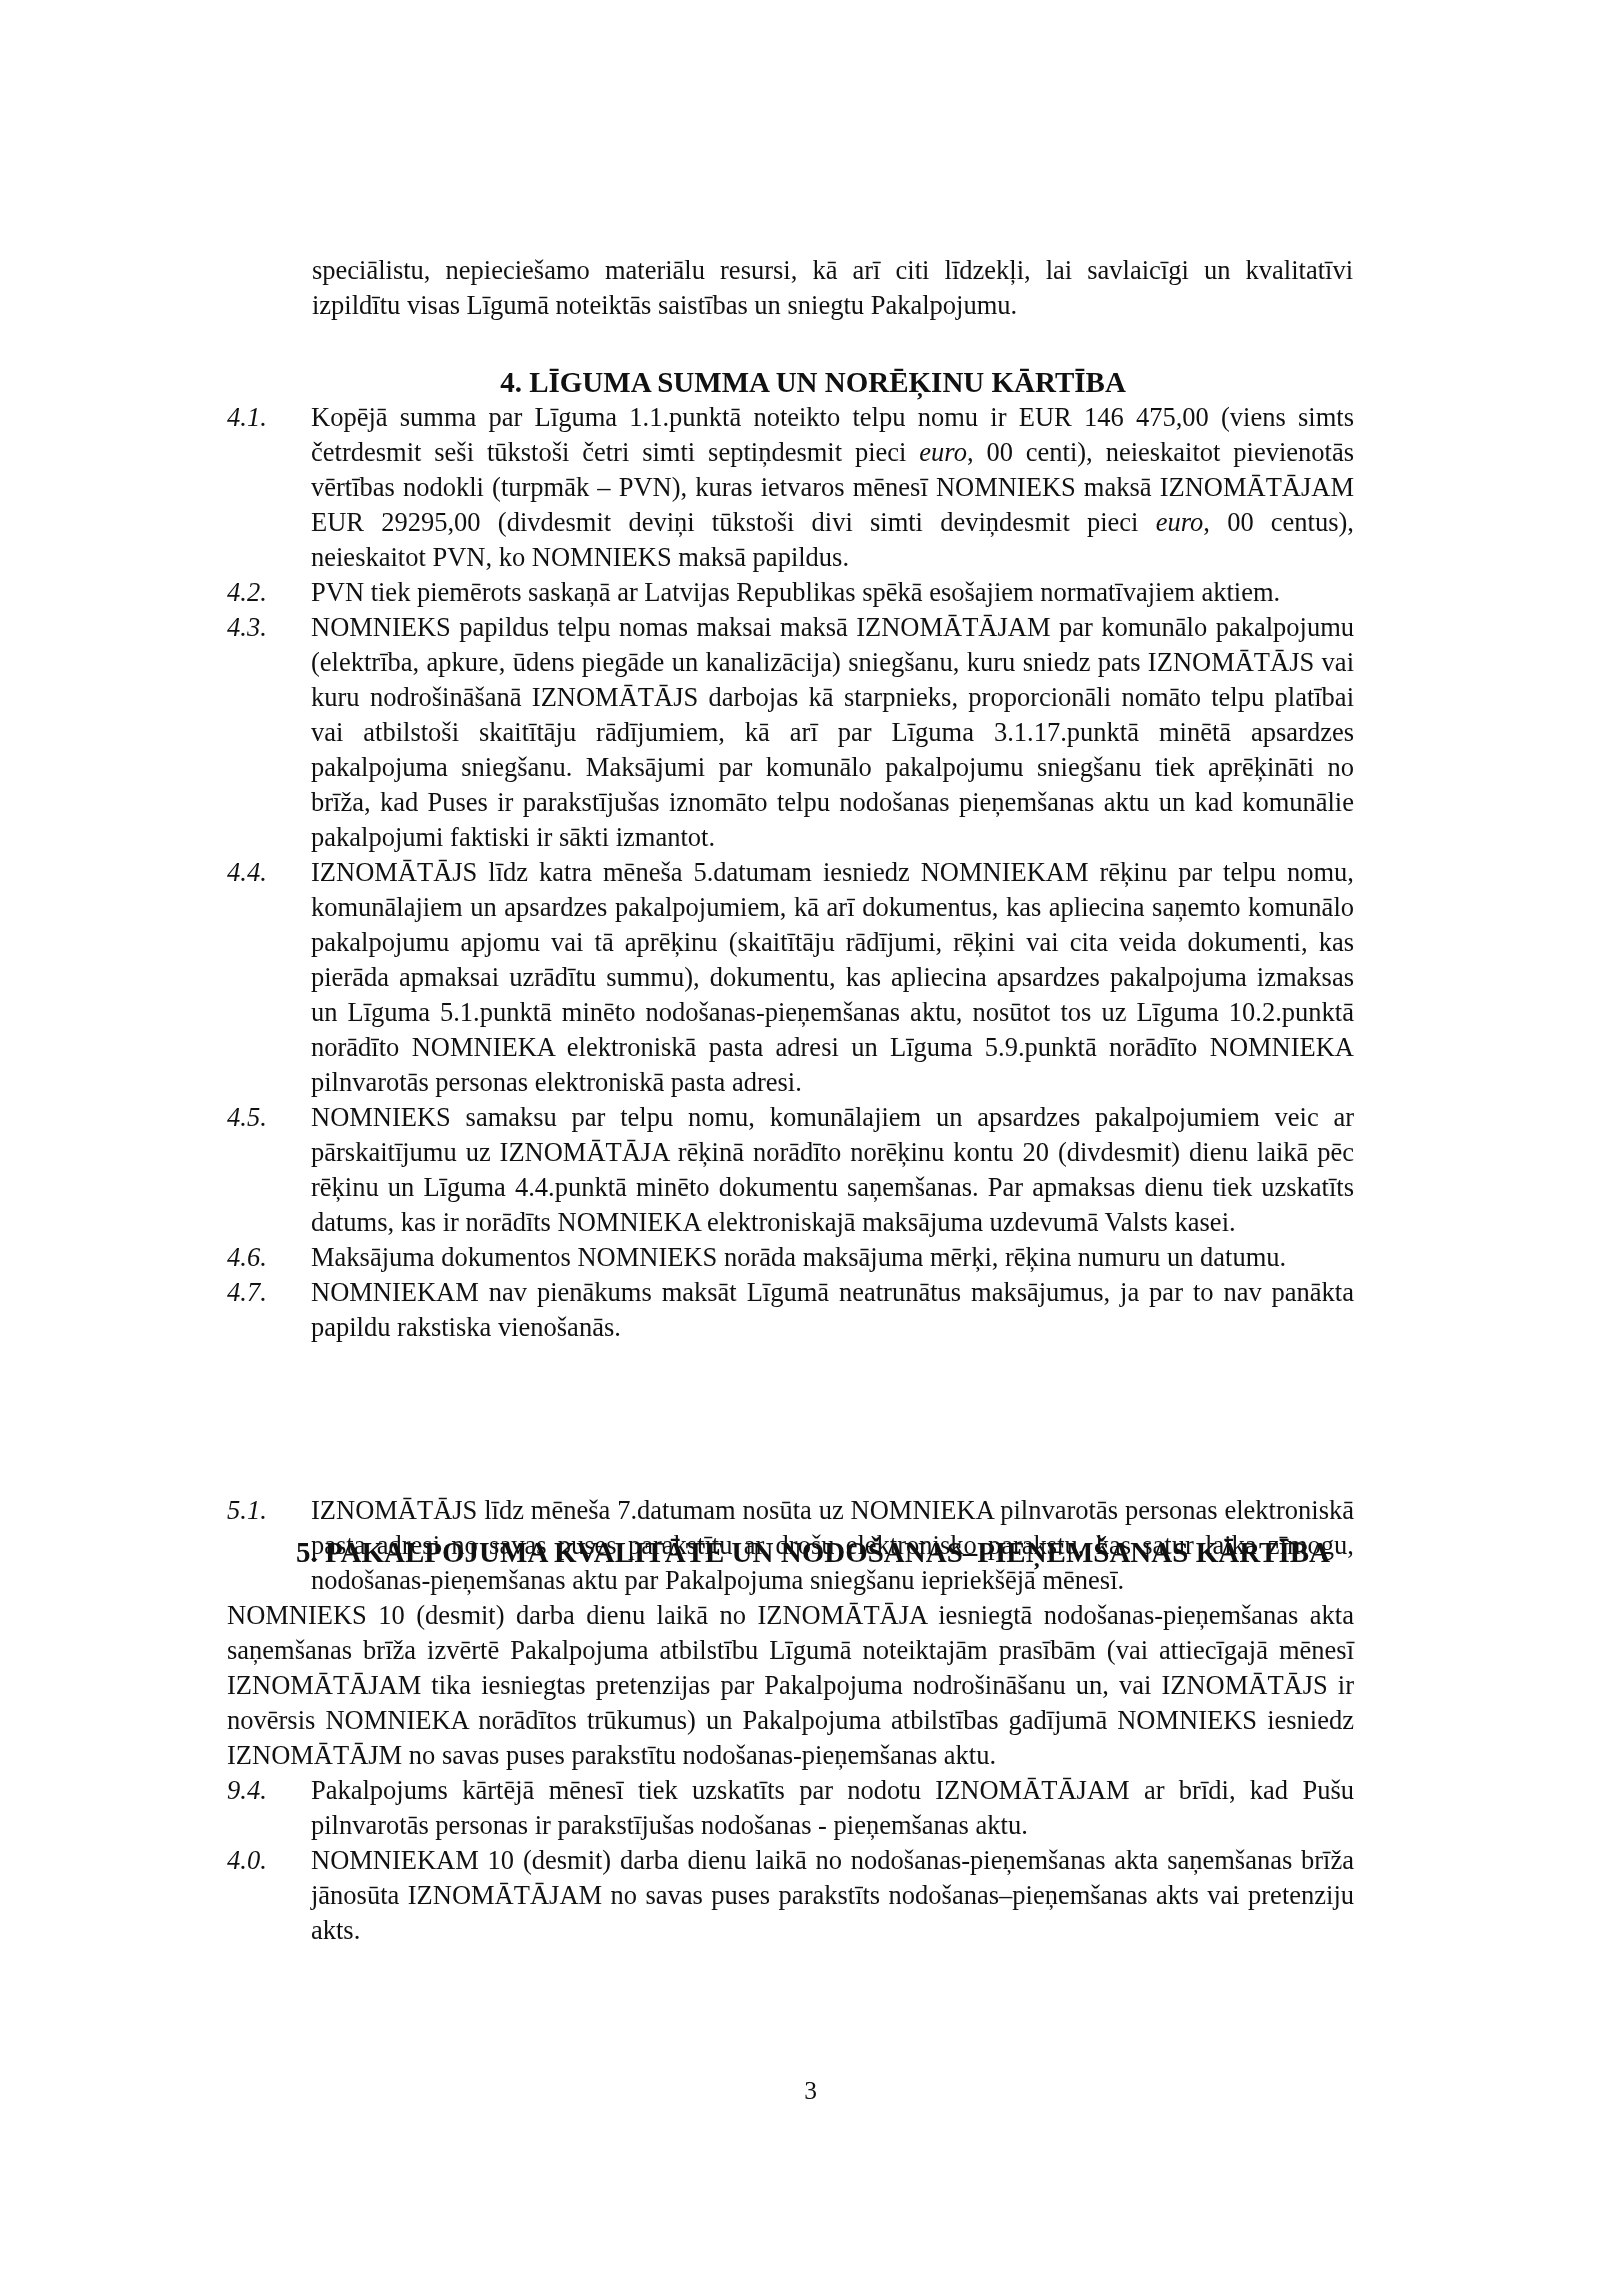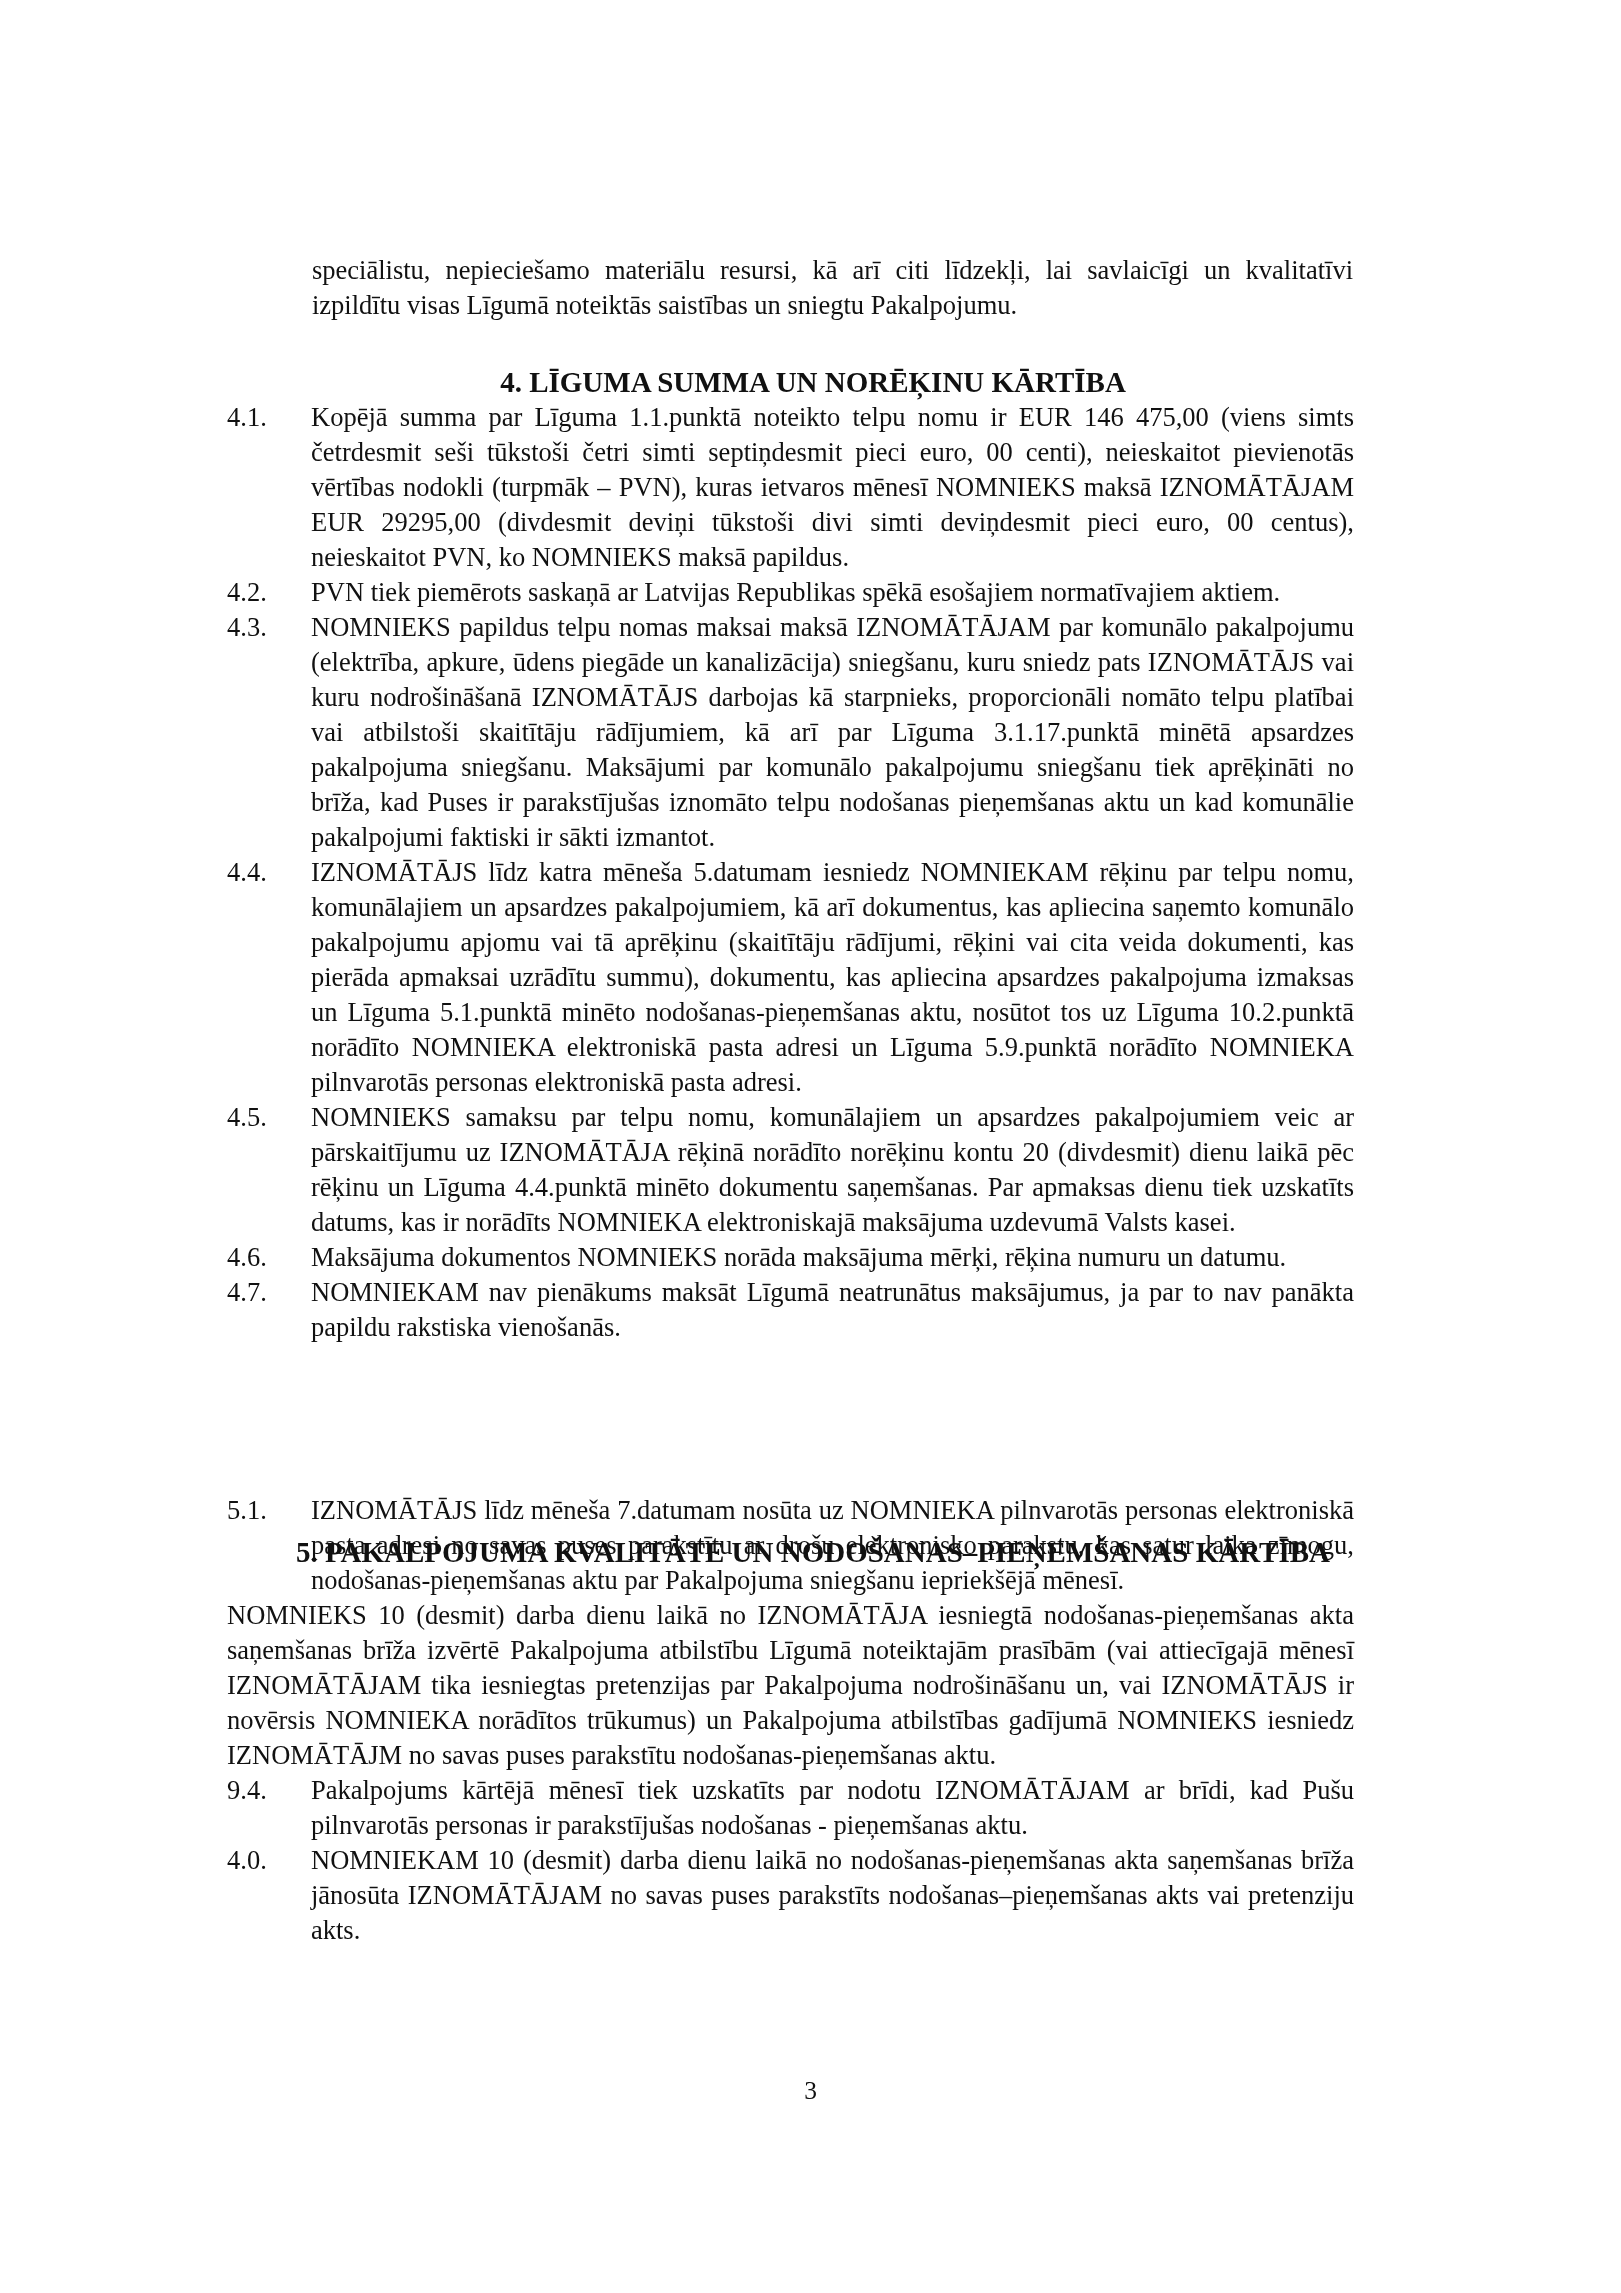--- a/index.html
+++ b/index.html
@@ -9,23 +9,23 @@
   .intro { position: absolute; left: 312px; top: 253px; width: 1041px;
            font-size: 26.5px; line-height: 35px; text-align: justify; }
   .heading { position: absolute; left: 225px; width: 1176px; text-align: center;
              font-weight: bold; font-size: 29px; line-height: 35px; }
   .h4 { top: 365px; }
   .h5 { top: 1535px; }
   .clauses { position: absolute; left: 227px; width: 1127px; font-size: 26.5px; line-height: 35px; }
   .c4 { top: 400px; }
   .c5 { top: 1493px; }
   .clause { display: flex; }
-  .num { width: 69px; flex: 0 0 84px; }
+  .num { width: 69px; flex: 0 0 84px; font-style: italic; }
   .txt { flex: 1; text-align: justify; }
-  .txt .it { }
+  .txt .it { font-style: italic; }
   .pagenum { position: absolute; left: 0; width: 1621px; top: 2076px; text-align: center;
              font-size: 25.5px; }
 </style>
 </head>
 <body>
 
 <div class="page">
 
   <div class="intro">speciālistu, nepieciešamo materiālu resursi, kā arī citi līdzekļi, lai savlaicīgi un kvalitatīvi izpildītu visas Līgumā noteiktās saistības un sniegtu Pakalpojumu.</div>
 

